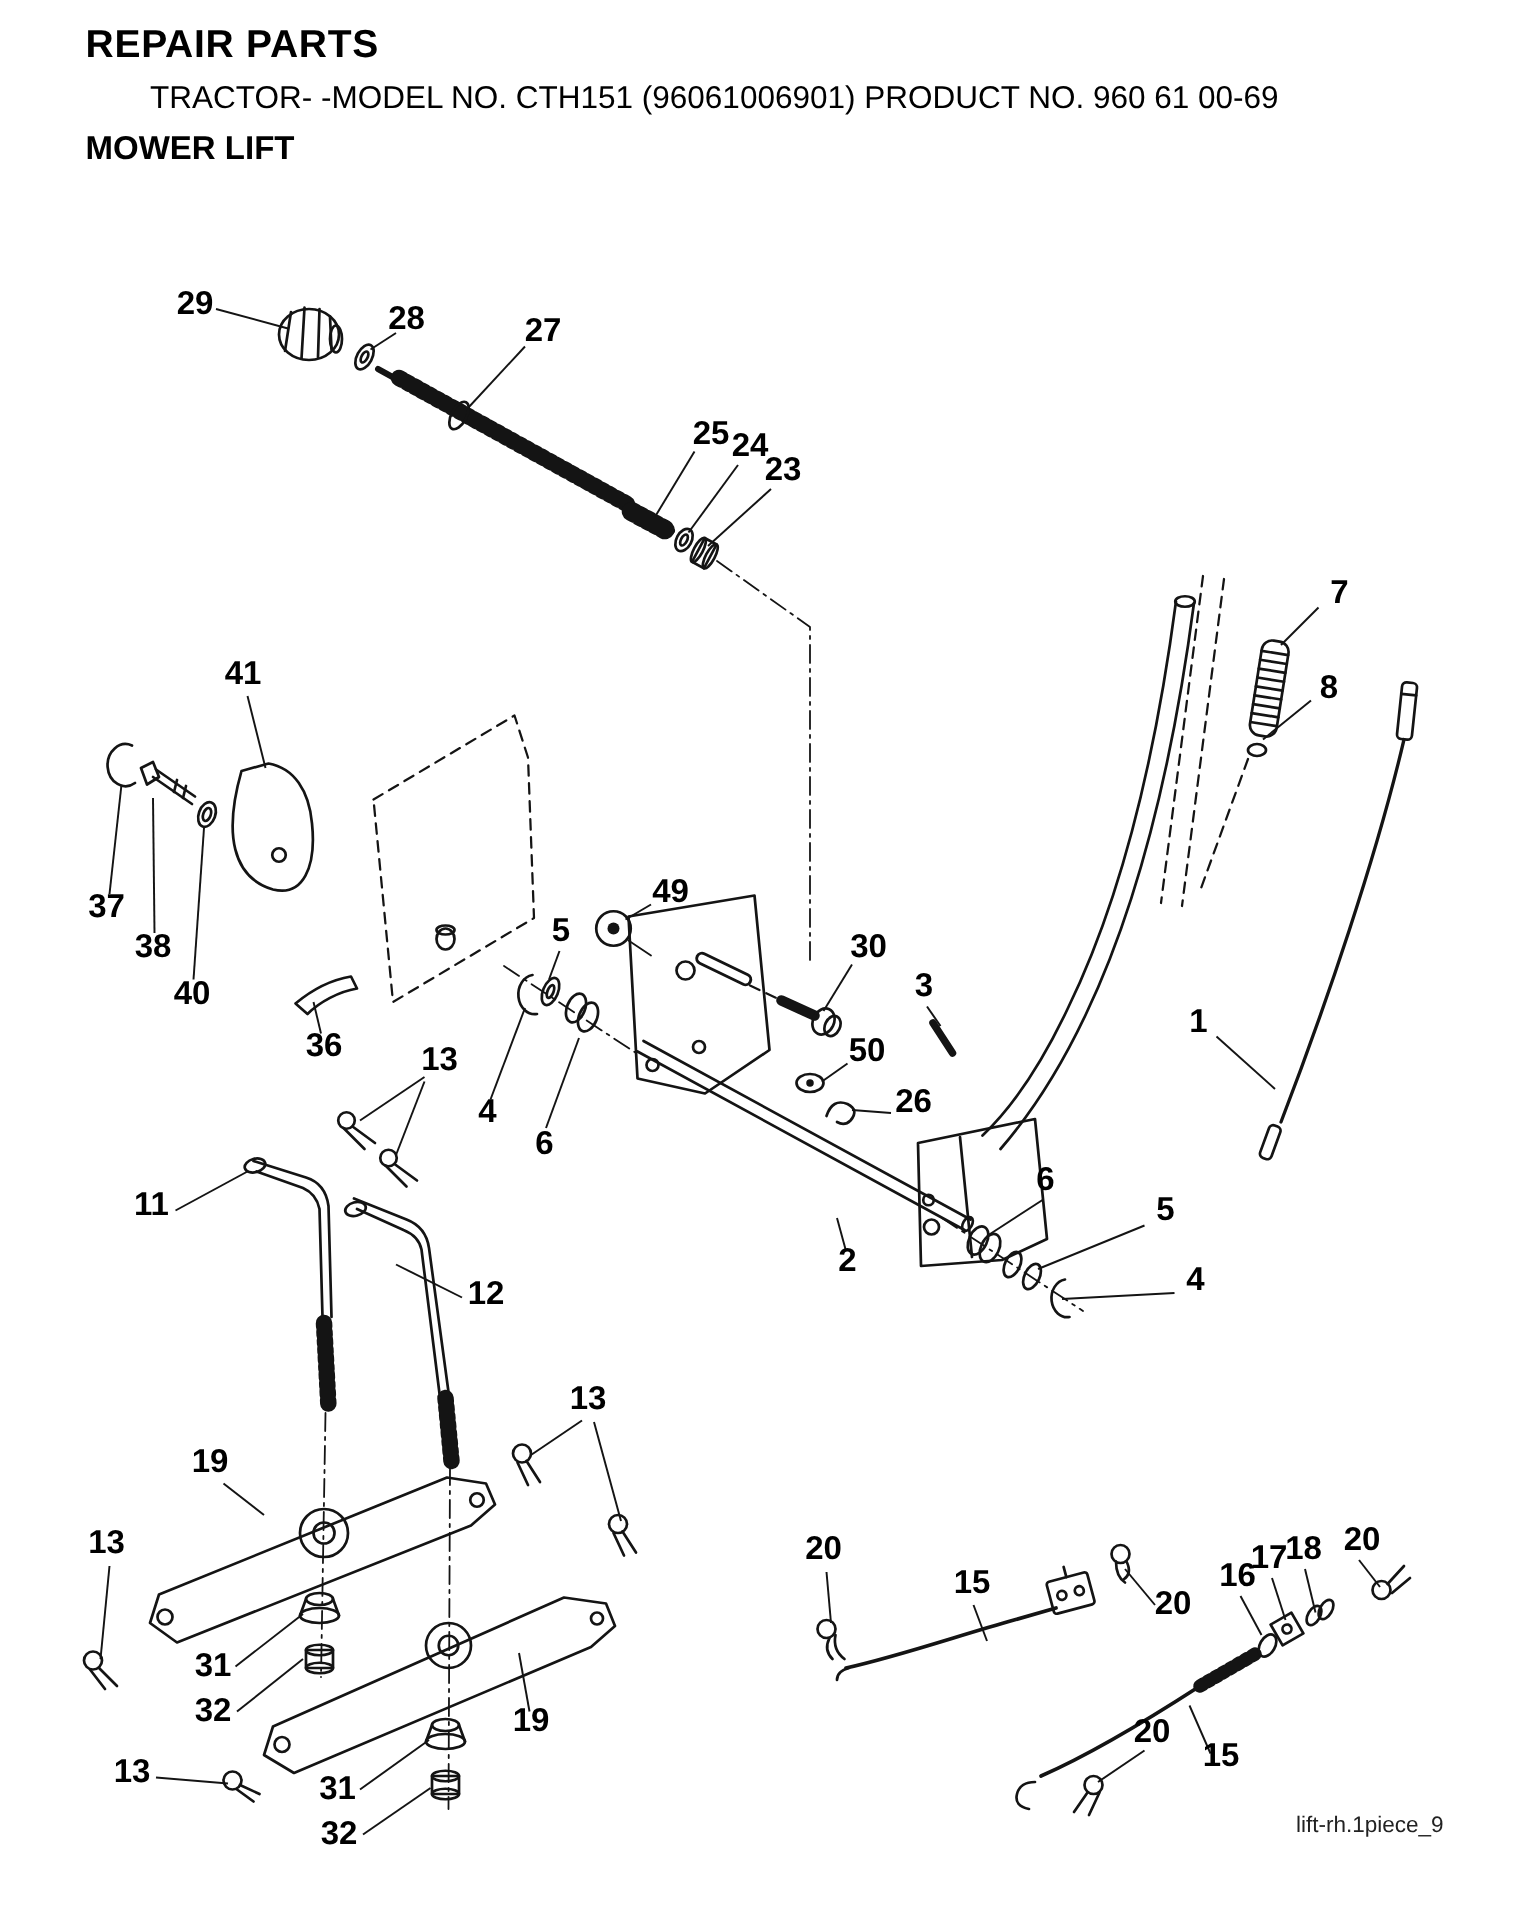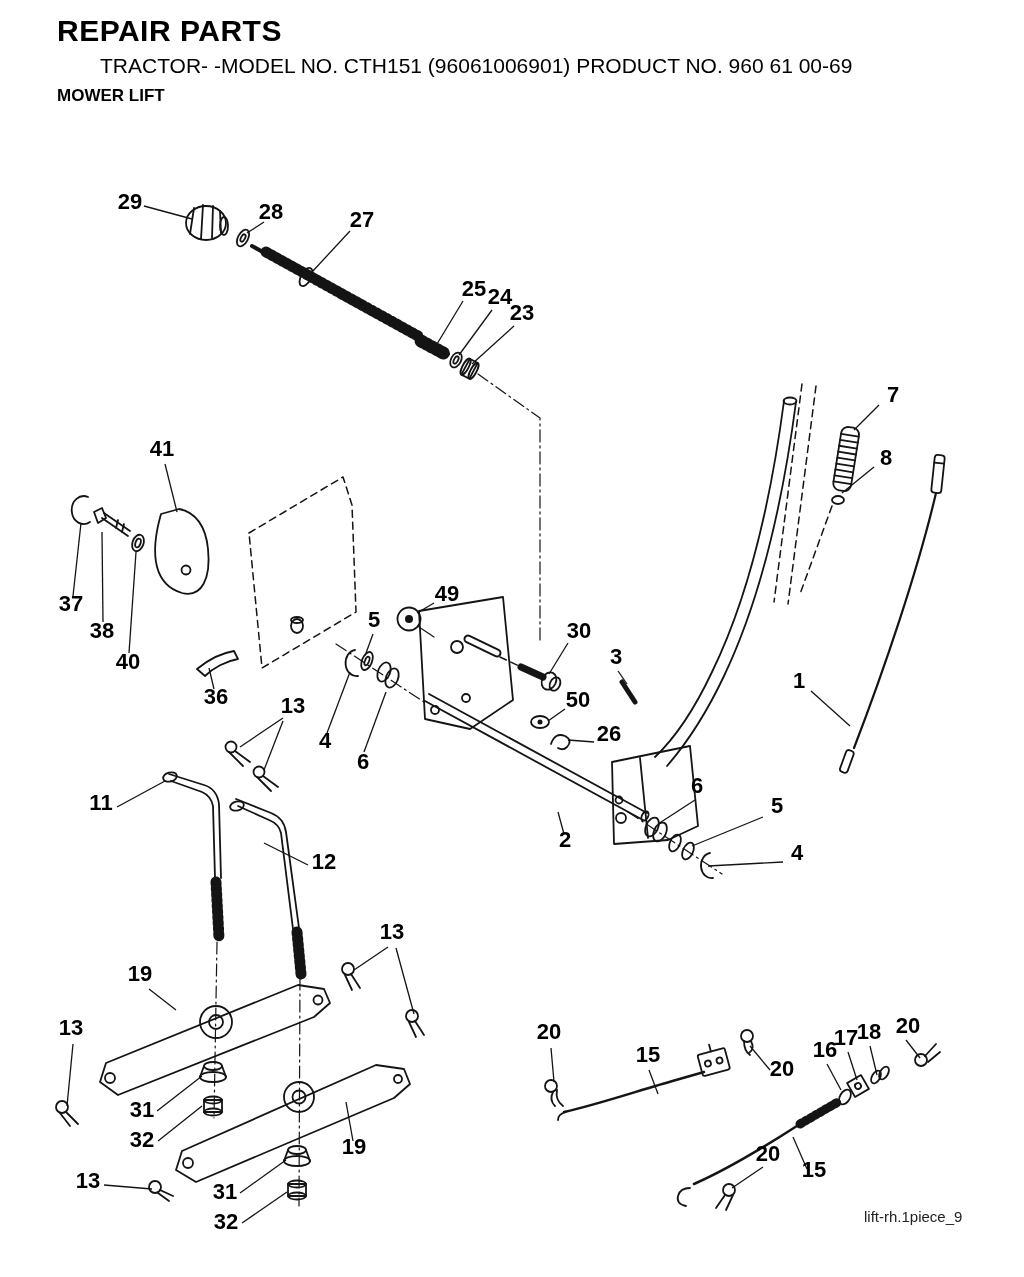--- a/index.html
+++ b/index.html
@@ -1,22 +1,22 @@
 <!DOCTYPE html>
 <html><head>
 <meta charset="utf-8">
 <style>
   html,body{margin:0;padding:0;}
   body{
     width:1024px;height:1277px;position:relative;background:#ffffff;
     font-family:"Liberation Sans",sans-serif;color:#000;overflow:hidden;
   }
-  .hdr-title{position:absolute;left:57px;top:14px;font-size:30px;font-weight:bold;letter-spacing:.5px;}
+  .hdr-title{position:absolute;left:57px;top:14px;font-size:26px;font-weight:bold;letter-spacing:.5px;}
   .hdr-model{position:absolute;left:84px;top:54px;font-size:21px;font-weight:normal;white-space:nowrap;margin-left:16px;}
-  .hdr-section{position:absolute;left:57px;top:86px;font-size:17px;font-weight:bold;}
+  .hdr-section{position:absolute;left:57px;top:86px;font-size:22px;font-weight:bold;}
   .footer-ref{position:absolute;left:864px;top:1208px;font-size:15px;color:#222;}
   svg{position:absolute;left:0;top:0;}
   .parts{stroke:#141414;fill:none;stroke-width:1.8;stroke-linecap:round;stroke-linejoin:round;}
   .leader{stroke:#141414;stroke-width:1.3;fill:none;}
   .callout{font-family:"Liberation Sans",sans-serif;font-size:22px;font-weight:bold;fill:#000;text-anchor:middle;}
   .dash{stroke-dasharray:7 5;stroke-width:1.5;}
   .cdash{stroke-dasharray:12 4 2 4;stroke-width:1.2;}
   .coil{stroke-dasharray:2.5 3.2;}
   .fillb{fill:#141414;stroke:none;}
   .wht{stroke:#fff;}

